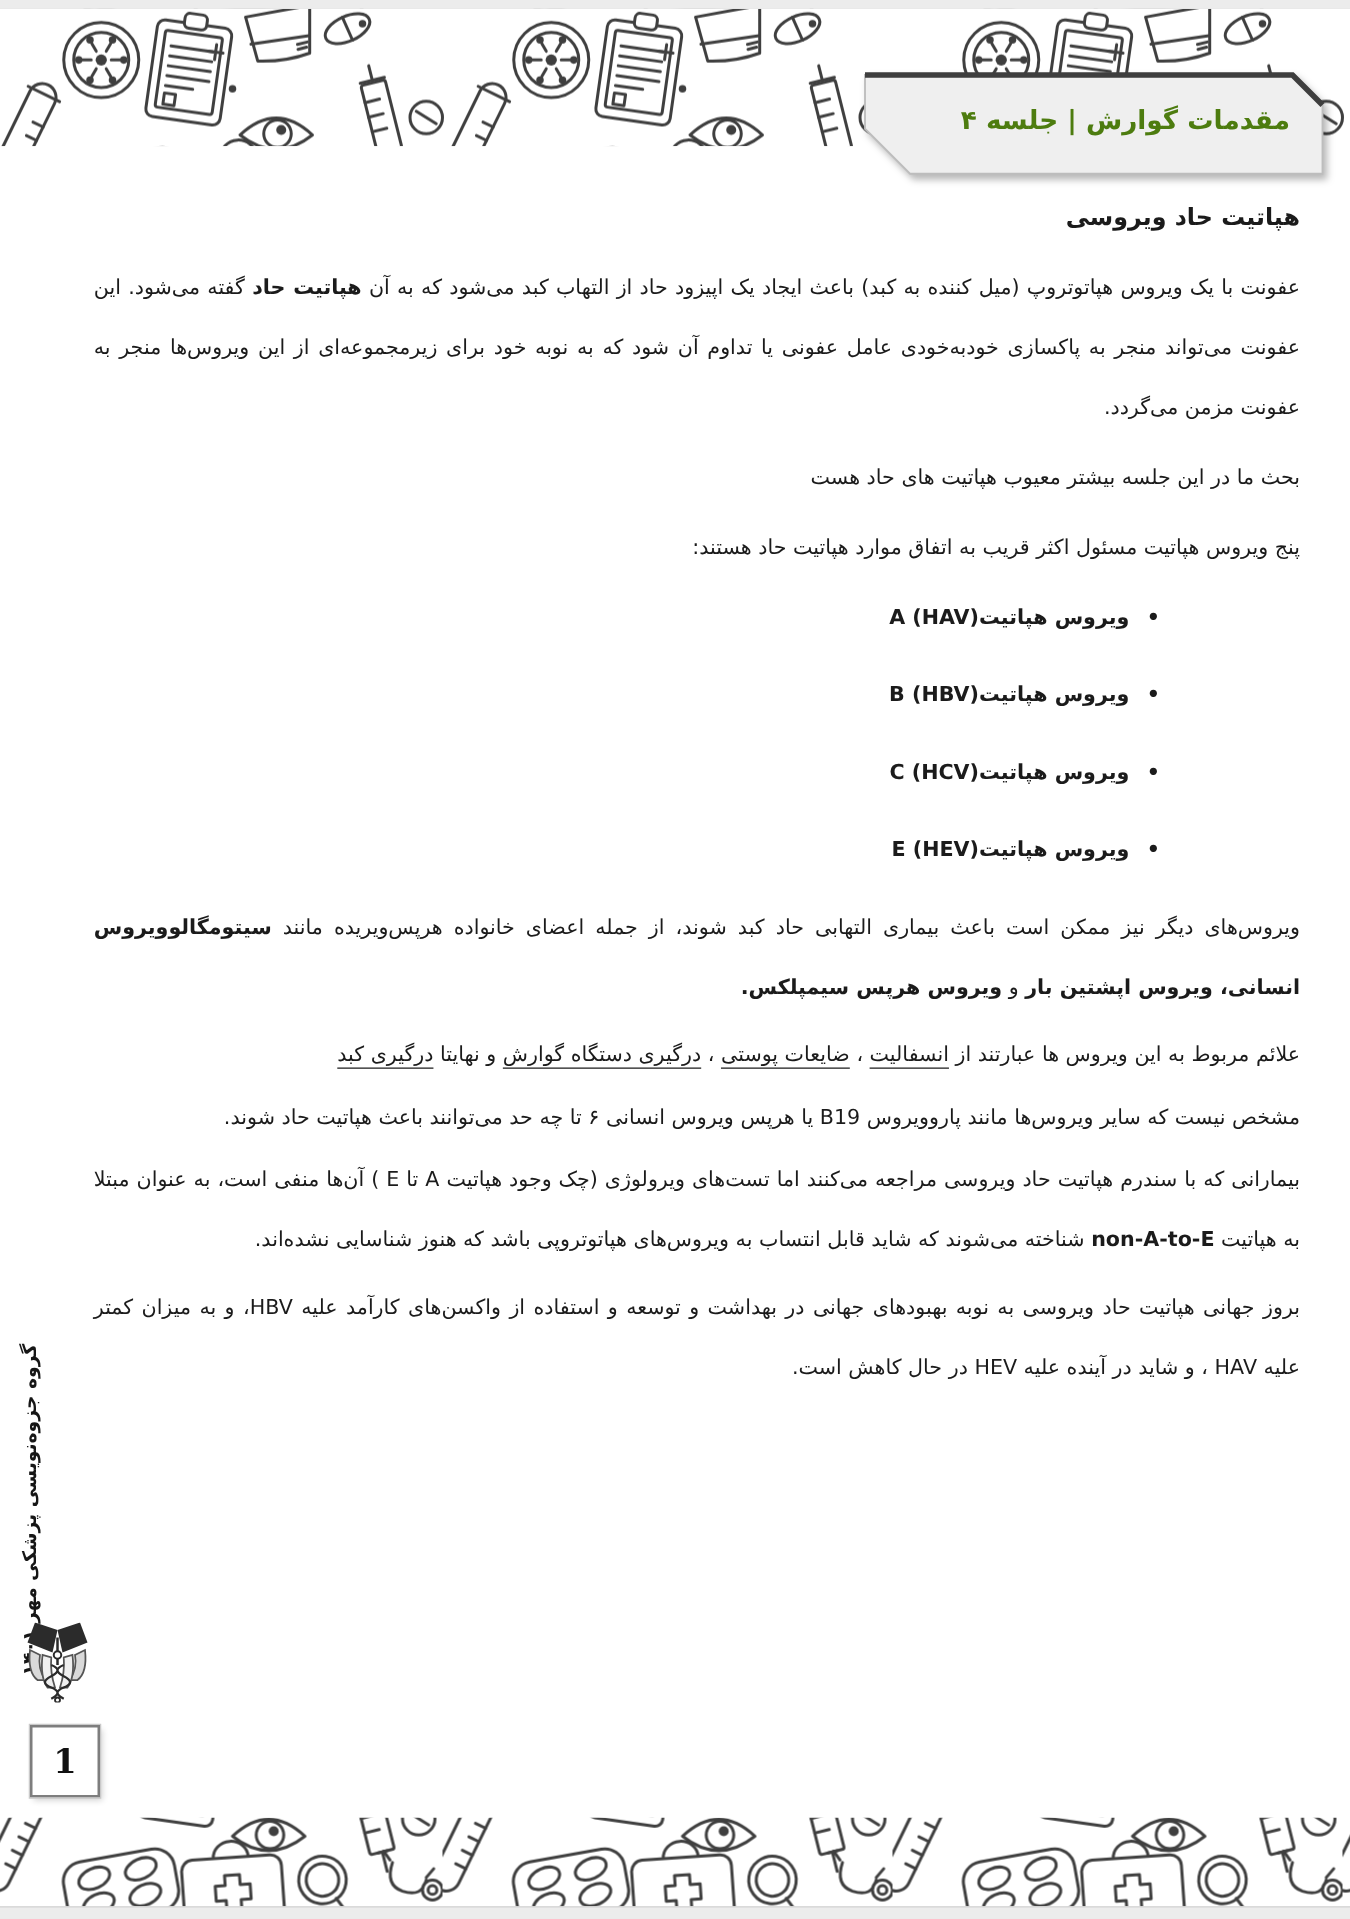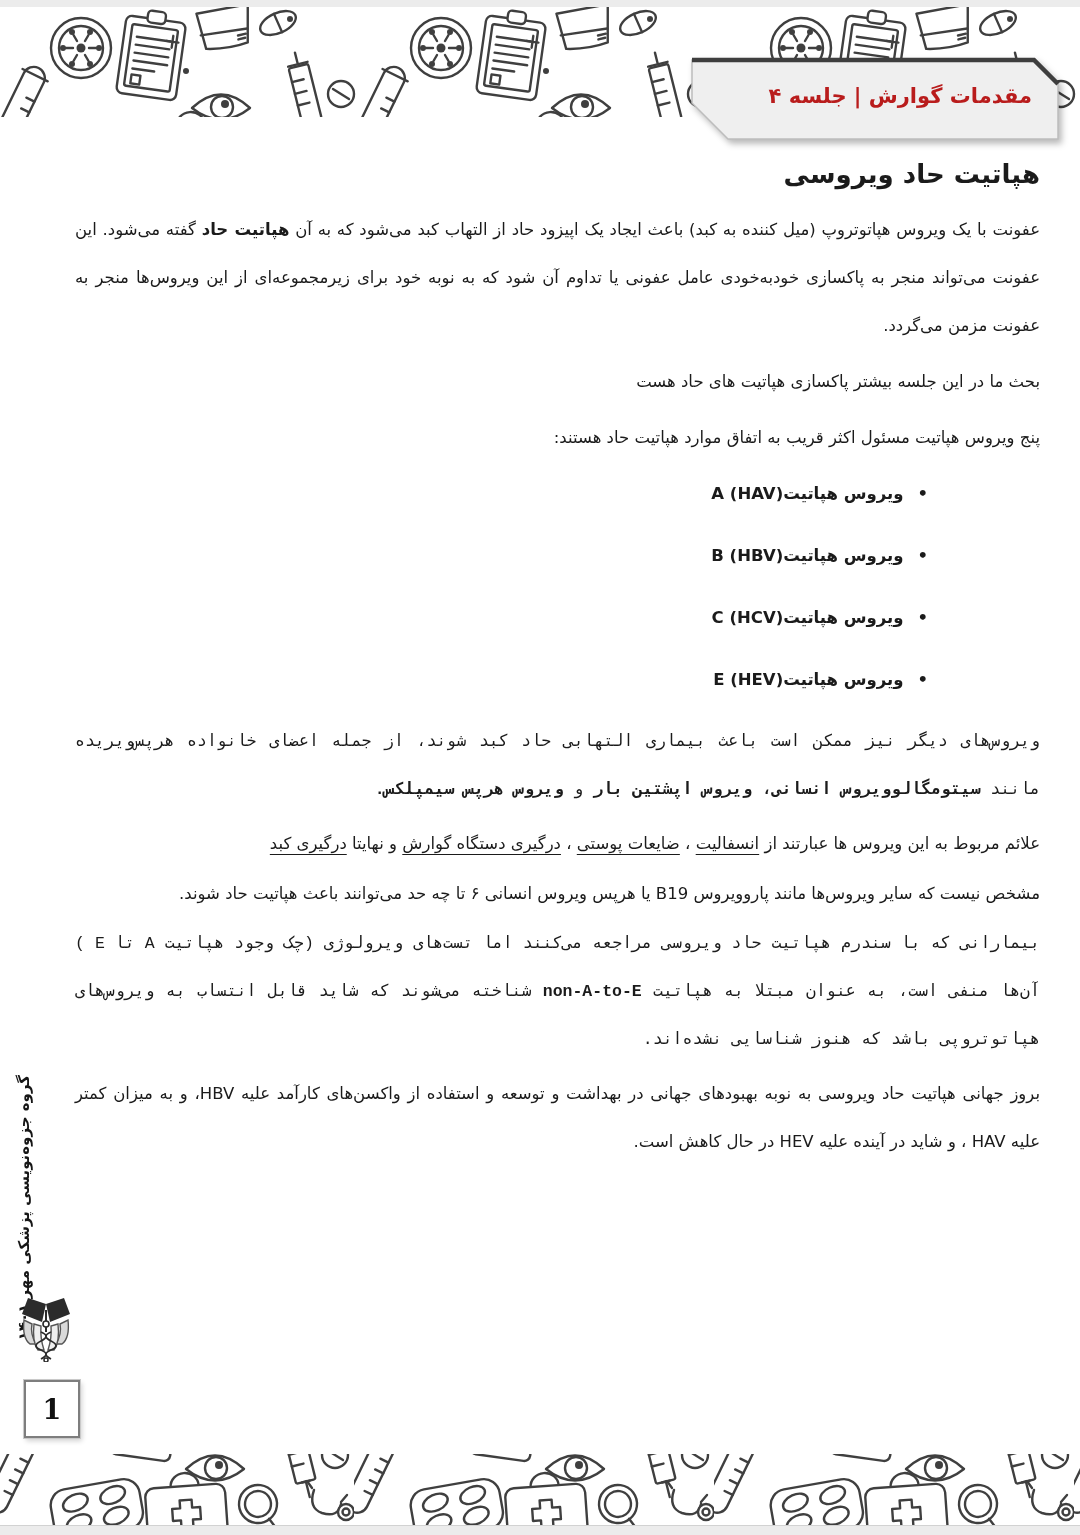--- a/index.html
+++ b/index.html
@@ -9,36 +9,36 @@
   .strip-top{position:absolute;top:0;left:0;width:100%;height:7px;background:#ececec;border-bottom:1px solid #dadada;}
   .strip-bottom{position:absolute;bottom:0;left:0;width:100%;height:9px;background:#ececec;border-top:1px solid #d2d2d2;}
   
   .band-header{position:absolute;top:7px;left:0;width:1080px;height:110px;}
   .band-footer{position:absolute;bottom:9px;left:0;width:1080px;height:72px;}
   svg .d{fill:#fff;stroke:#3f3f3f;stroke-width:2.4;stroke-linecap:round;stroke-linejoin:round;}
   svg .dn{fill:none;stroke:#3f3f3f;stroke-width:2.4;stroke-linecap:round;stroke-linejoin:round;}
   svg .df{fill:#3f3f3f;stroke:none;}
   
   .tab{position:absolute;top:56px;right:20px;width:370px;height:85px;filter:drop-shadow(3px 4px 3px rgba(0,0,0,.28));}
-  .tab-title{position:absolute;top:84px;right:48px;font-size:21px;font-weight:bold;direction:rtl;color:#b91c1c;}
+  .tab-title{position:absolute;top:84px;right:48px;font-size:21px;font-weight:bold;direction:rtl;color:#4d7c0f;}
   
   .main{position:absolute;top:150px;right:40px;left:75px;direction:rtl;text-align:justify;
         font-size:16.5px;line-height:48px;}
   .main p{margin:0 0 8px 0;}
-  .title{font-size:26px;font-weight:bold;margin:0 0 10px 0;text-align:right;}
+  .title{font-size:19px;font-weight:bold;margin:0 0 10px 0;text-align:right;}
   .single{text-align:right;}
   b{font-weight:bold;}
   u{text-underline-offset:5px;}
   .bullet{font-weight:bold;}
   .bullet::before{content:"•";font-weight:bold;margin-left:14px;}
   .li-indent{padding-right:112px;margin-bottom:14px !important;}
   .li-hang{padding-right:250px;text-indent:-218px;margin-bottom:14px !important;}
   .li-hang .reg{font-weight:normal;}
   .tight{margin-bottom:2px !important;}
-  .gap-sm{margin-bottom:6px !important;font-family:Liberation Mono, monospace;}
+  .gap-sm{margin-bottom:6px !important;}
   
   .side-label{position:absolute;left:-88px;top:1178px;width:232px;height:26px;transform:rotate(-90deg);
               direction:rtl;text-align:center;font-weight:bold;font-size:15px;white-space:nowrap;color:#161616;}
   .logo{position:absolute;left:20px;top:1298px;width:52px;height:64px;}
   .page-num-box{position:absolute;left:24px;top:1380px;width:52px;height:54px;background:#fff;
                 border:2px solid #7e7e7e;outline:1px solid #c9c9c9;box-shadow:2px 3px 5px rgba(0,0,0,.18);
                 display:flex;align-items:center;justify-content:center;
                 font-family:"DejaVu Serif",serif;font-weight:bold;font-size:27px;color:#111;}
 </style>
 </head>
@@ -132,21 +132,21 @@
     <path d="M2 4 L344 4 L368 28 L368 83 L38 83 L2 47 Z" fill="#efefef" stroke="#bdbdbd" stroke-width="1.5"></path>
     <path d="M2 4 L344 4 L368 28" fill="none" stroke="#3e3e3e" stroke-width="4.5"></path>
   </svg>
   <div class="tab-title">مقدمات گوارش | جلسه ۴</div>
 
   <div class="main">
     <p class="title">هپاتیت حاد ویروسی</p>
 
     <p><span>عفونت با یک ویروس هپاتوتروپ (میل کننده به کبد) باعث ایجاد یک اپیزود حاد از التهاب کبد می‌شود که به آن </span><b>هپاتیت حاد</b><span> گفته می‌شود. این عفونت می‌تواند منجر به پاکسازی خودبه‌خودی عامل عفونی یا تداوم آن شود که به نوبه خود برای زیرمجموعه‌ای از این ویروس‌ها منجر به عفونت مزمن می‌گردد.</span></p>
 
-    <p class="single">بحث ما در این جلسه بیشتر پاکسازی هپاتیت های حاد هست</p>
+    <p class="single">بحث ما در این جلسه بیشتر معیوب هپاتیت های حاد هست</p>
     <p class="single">پنج ویروس هپاتیت مسئول اکثر قریب به اتفاق موارد هپاتیت حاد هستند:</p>
 
     <p class="bullet li-indent"><span>ویروس هپاتیت</span><span dir="ltr">A (HAV)</span></p>
     <p class="bullet li-indent"><span>ویروس هپاتیت</span><span dir="ltr">B (HBV)</span></p>
     <p class="bullet li-indent"><span>ویروس هپاتیت</span><span dir="ltr">C (HCV)</span></p>
 
 
     <p class="bullet li-indent"><span>ویروس هپاتیت</span><span dir="ltr">E (HEV)</span></p>
 
     <p class="gap-sm"><span>ویروس‌های دیگر نیز ممکن است باعث بیماری التهابی حاد کبد شوند، از جمله اعضای خانواده هرپس‌ویریده مانند </span><b>سیتومگالوویروس انسانی، ویروس اپشتین بار</b><span> و </span><b>ویروس هرپس سیمپلکس.</b></p>

